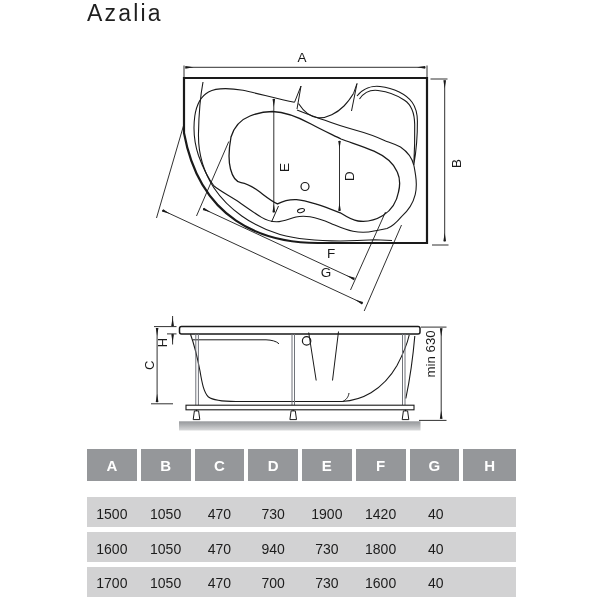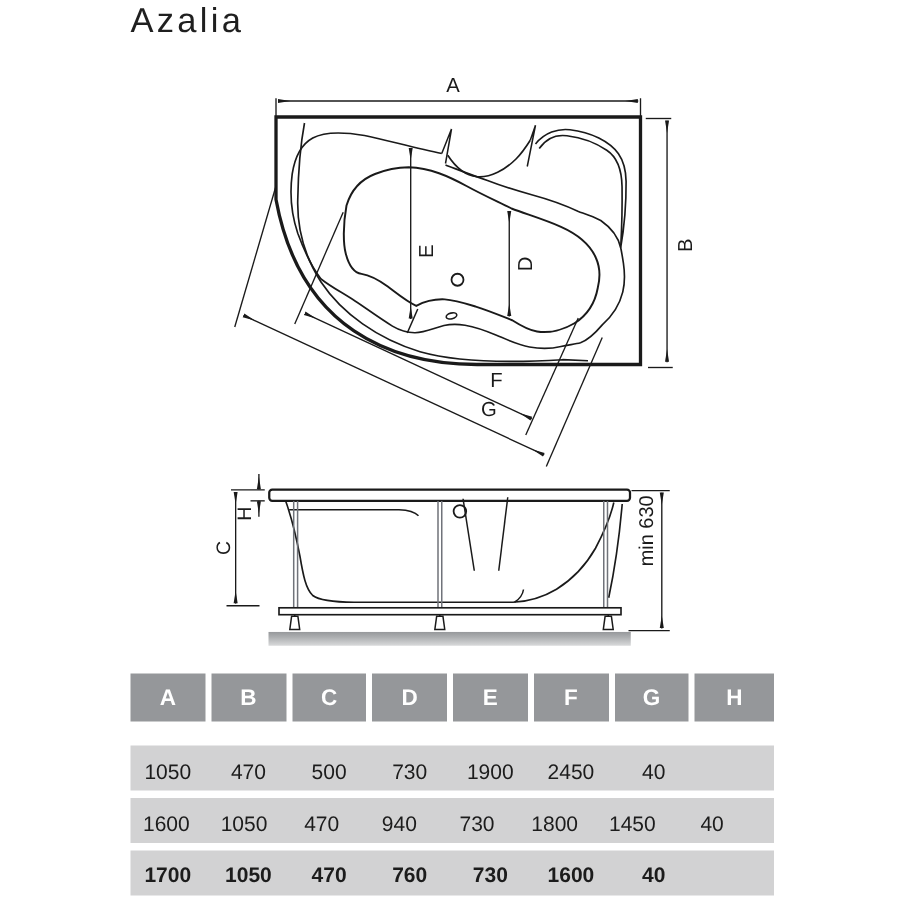--- a/index.html
+++ b/index.html
@@ -5,21 +5,21 @@
   html,body{margin:0;padding:0;background:#ffffff;}
   #page{position:relative;width:600px;height:600px;background:#fff;overflow:hidden;
         font-family:"Liberation Sans", sans-serif;border-radius:21px;}
   .hdr{position:absolute;display:flex;left:87px;top:449px;width:429px;}
   .hcell{width:49.75px;height:32px;background:#95979a;color:#fff;font-weight:bold;
          font-size:15px;display:flex;align-items:center;justify-content:center;margin-right:4px;}
   .hcell:last-child{margin-right:0;width:52.6px;}
   .drow{position:absolute;display:flex;left:87px;width:429px;height:30px;background:#d2d2d3;}
   .dcell{width:49.75px;color:#1c1c1c;font-size:14px;display:flex;align-items:center;
          justify-content:center;margin-right:4px;padding-top:3px;box-sizing:border-box;}
-  .dcell:last-child{margin-right:16px;width:52.6px;}
+  .dcell:last-child{margin-right:6px;width:52.6px;}
 </style>
 </head>
 <body>
 <div id="page">
 
   <div style="position:absolute;left:87px;top:0px;font-size:23px;letter-spacing:2.2px;color:#1f1f1f;">Azalia</div>
 
   <svg width="600" height="600" viewBox="0 0 600 600" style="position:absolute;left:0;top:0;" fill="none" stroke="#1a1a1a" stroke-width="1">
     <defs>
       <marker id="ae" markerWidth="12" markerHeight="8" refX="8.6" refY="2.6" orient="auto" markerUnits="userSpaceOnUse">
@@ -198,42 +198,41 @@
       <div class="hcell">B</div>
       <div class="hcell">C</div>
       <div class="hcell">D</div>
     <div class="hcell">E</div>
       <div class="hcell">F</div>
       <div class="hcell">G</div>
       <div class="hcell">H</div>
   </div>
 
   <div class="drow" style="top:497px;">
+    <div class="dcell">1500</div>
       <div class="dcell">1050</div>
       <div class="dcell">470</div>
-      <div class="dcell">500</div>
     <div class="dcell">730</div>
       <div class="dcell">1900</div>
-      <div class="dcell">2450</div>
+      <div class="dcell">1420</div>
       <div class="dcell">40</div>
   </div>
 
   <div class="drow" style="top:532px;">
     <div class="dcell">1600</div>
       <div class="dcell">1050</div>
       <div class="dcell">470</div>
       <div class="dcell">940</div>
     <div class="dcell">730</div>
       <div class="dcell">1800</div>
-      <div class="dcell">1450</div>
       <div class="dcell">40</div>
   </div>
 
-  <div class="drow" style="top:566.5px;font-weight:bold;">
+  <div class="drow" style="top:566.5px;">
     <div class="dcell">1700</div>
       <div class="dcell">1050</div>
       <div class="dcell">470</div>
-      <div class="dcell">760</div>
+      <div class="dcell">700</div>
     <div class="dcell">730</div>
       <div class="dcell">1600</div>
       <div class="dcell">40</div>
   </div>
 </div>
 
 </body></html>

